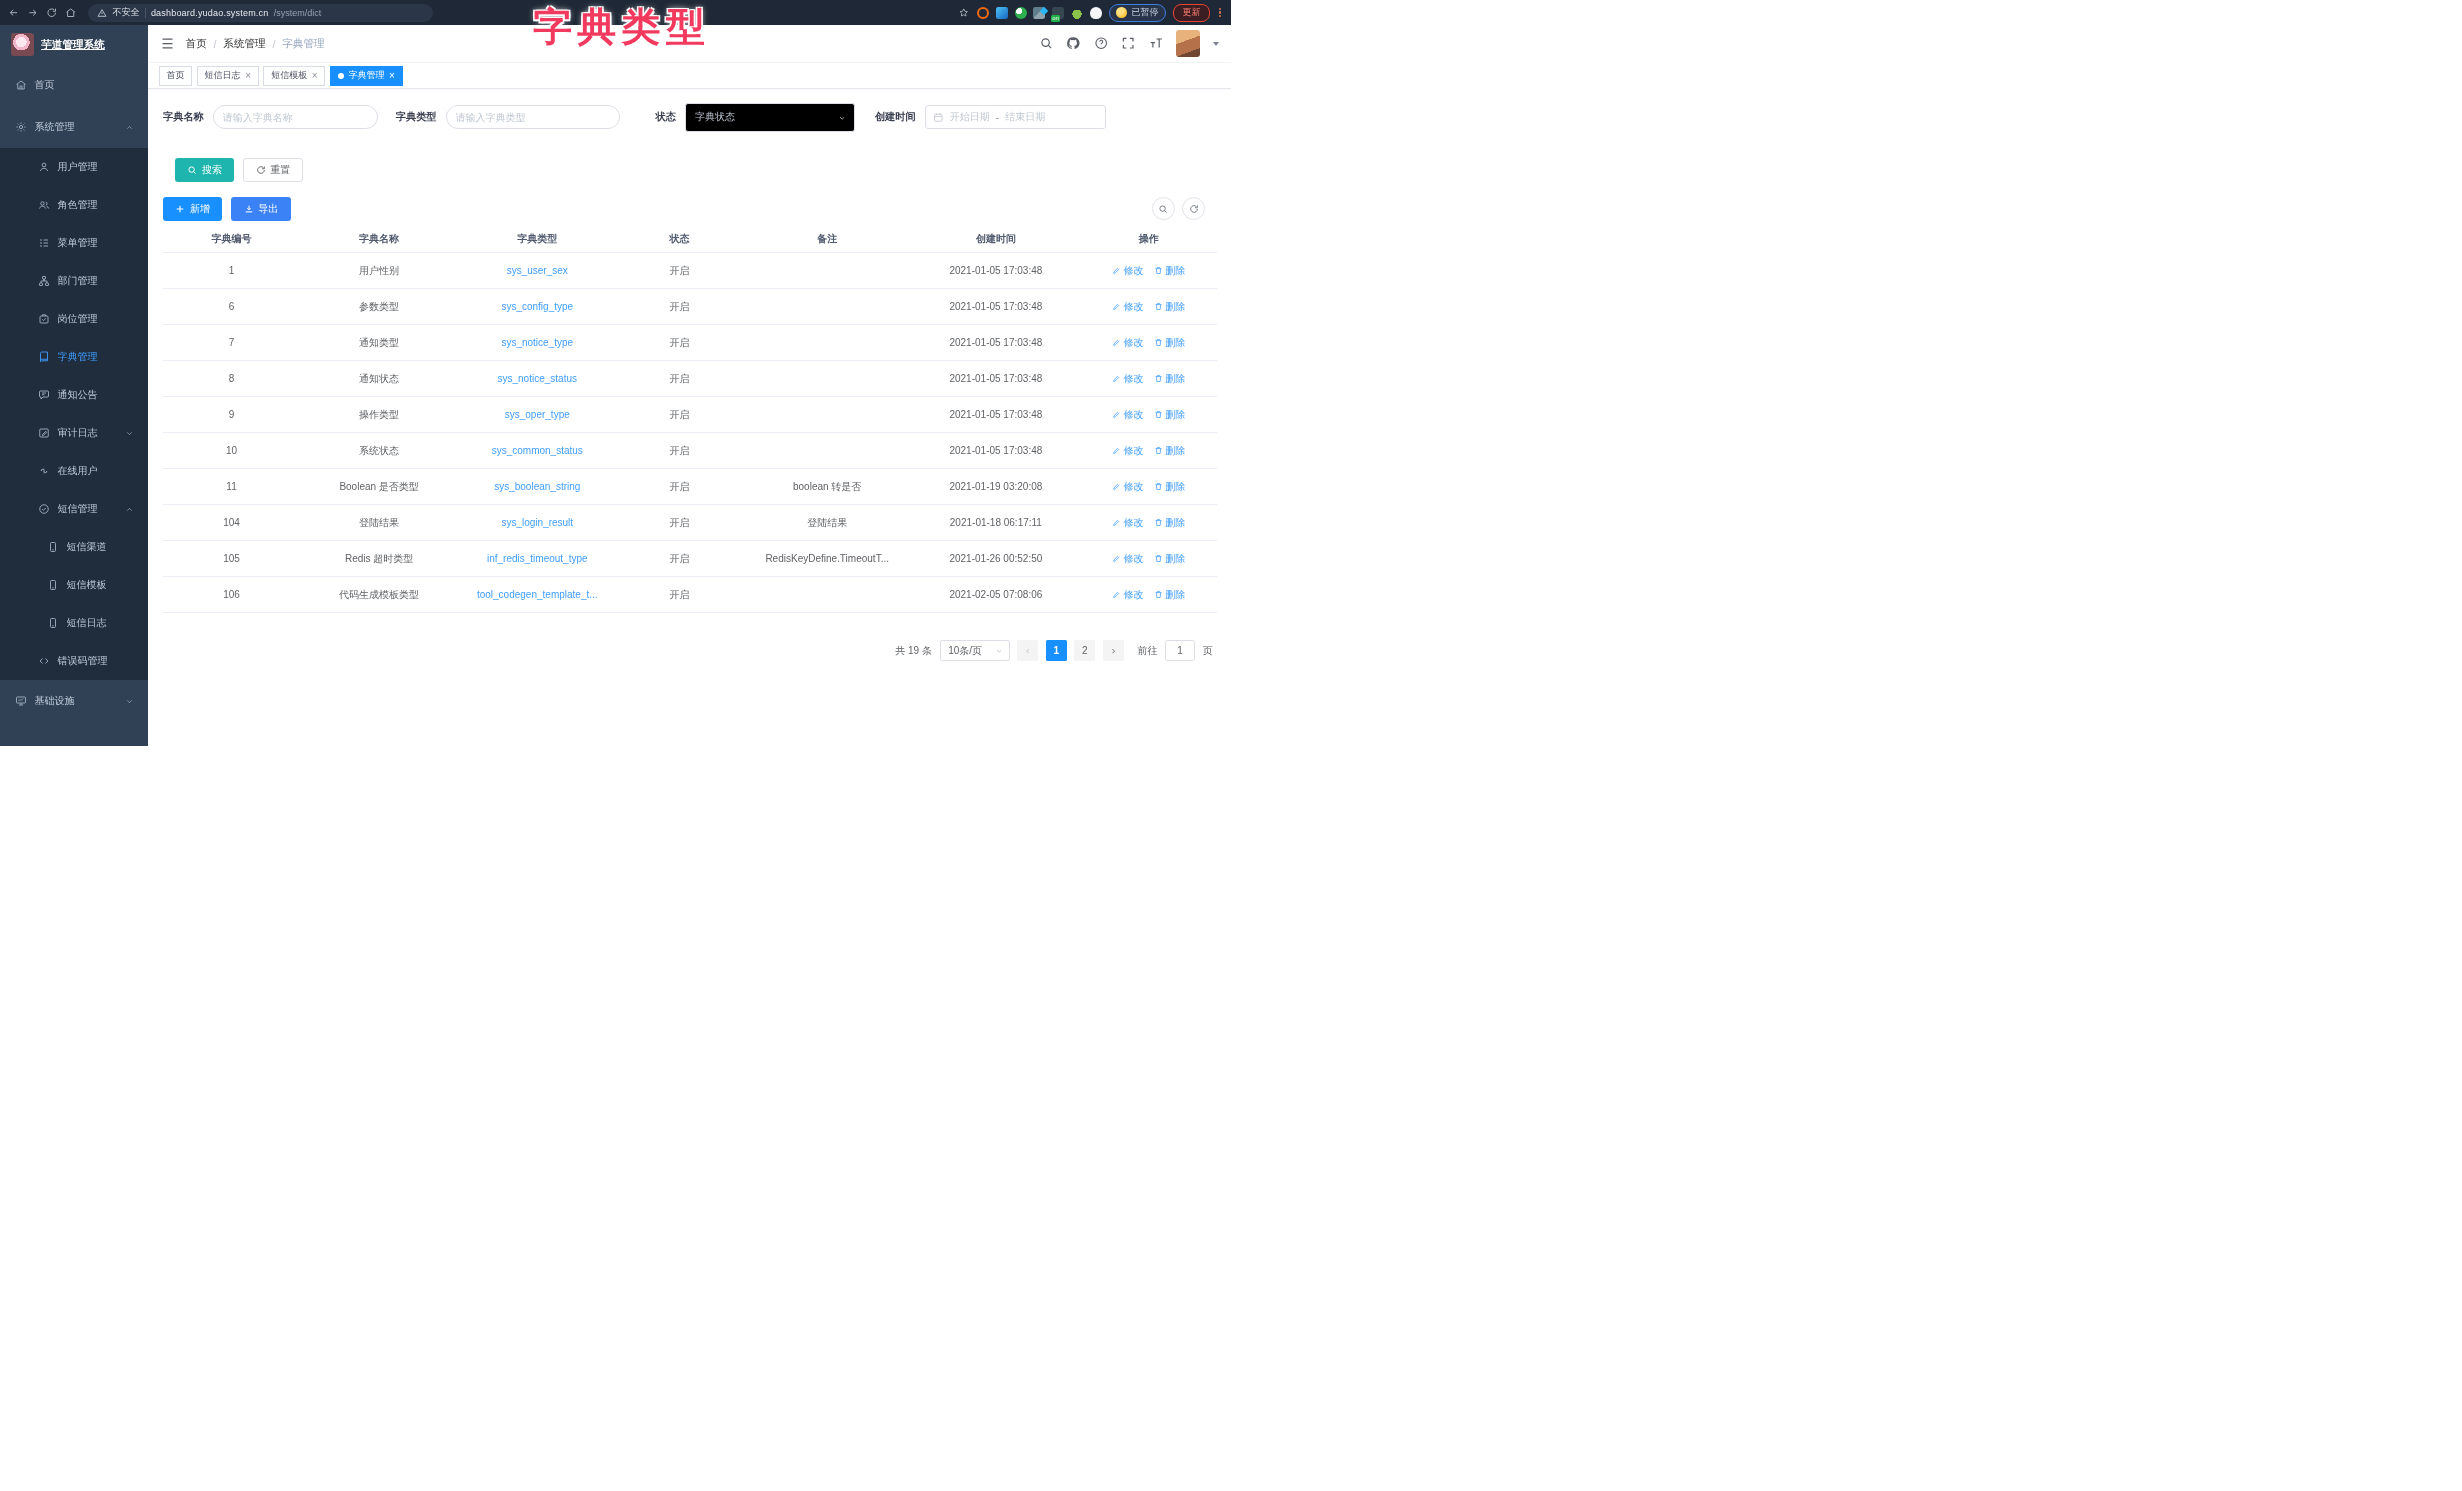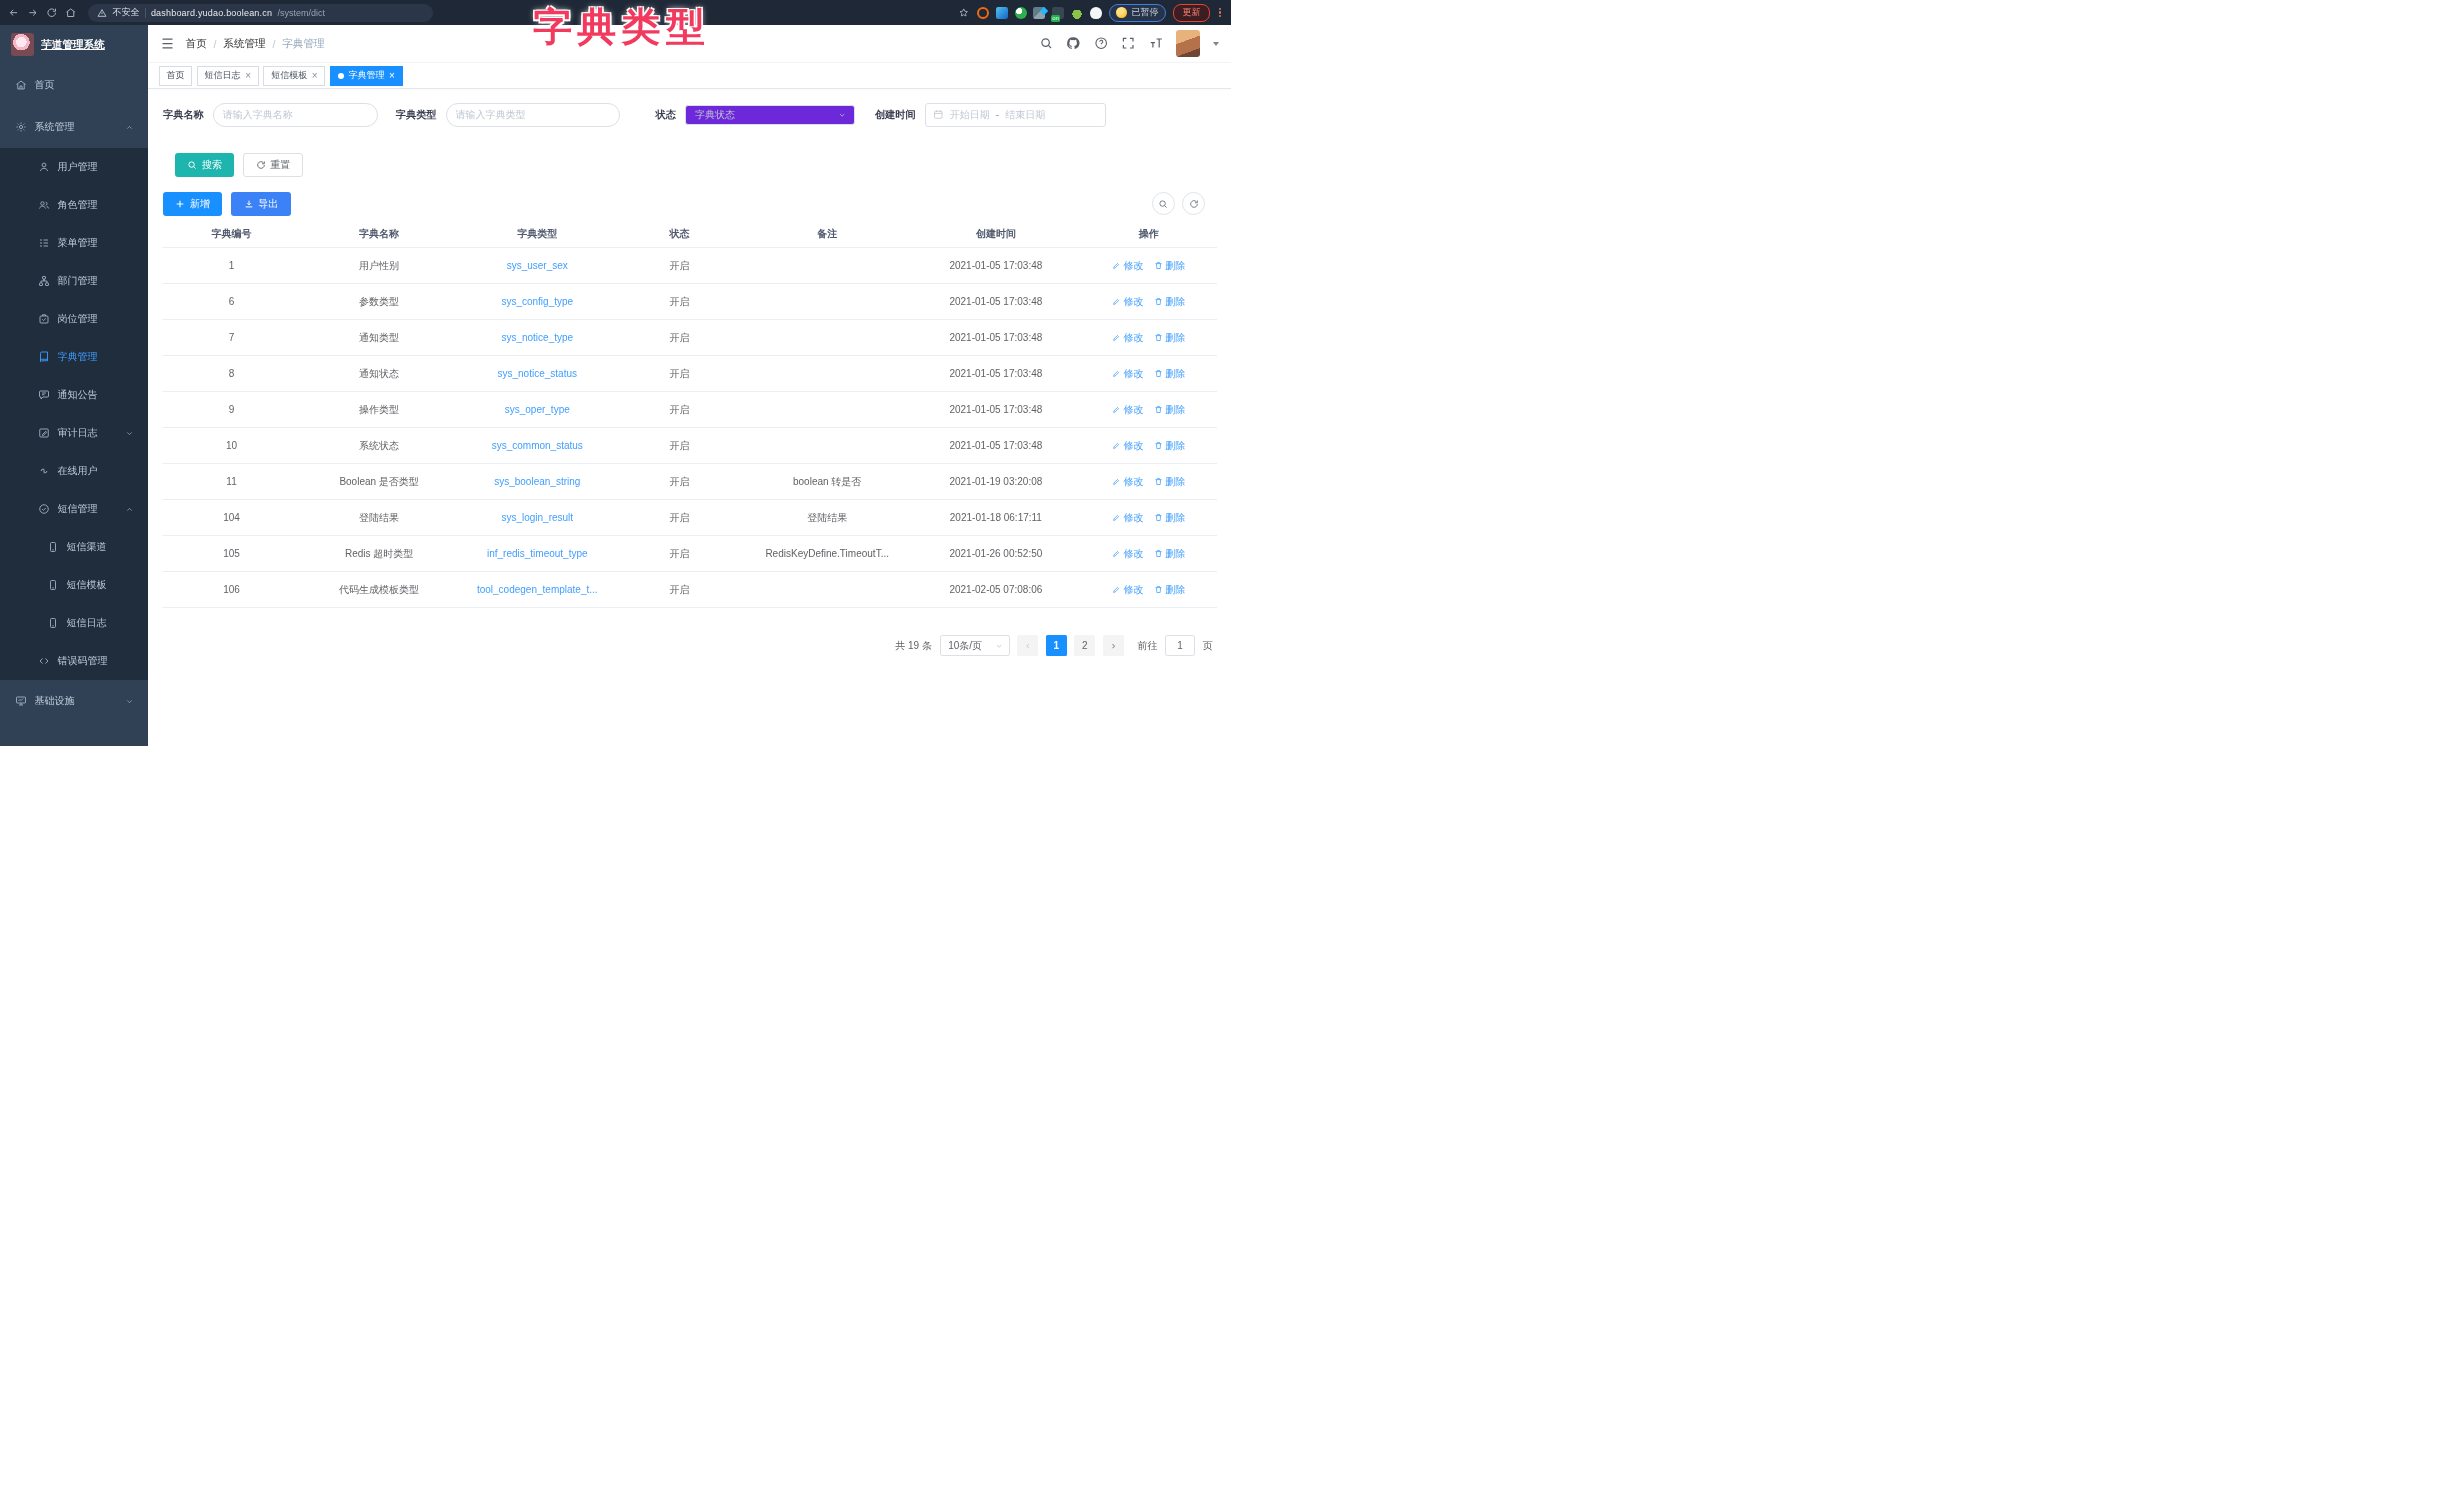--- a/index.html
+++ b/index.html
@@ -76,21 +76,21 @@
   .tag.active .x { color:#fff; }
   .tag .dot { width:6px; height:6px; border-radius:50%; background:#fff; }
 
   .page { flex:1; padding:13.7px 13.7px 0 15px; position:relative; }
 
   
   .form-row { display:flex; align-items:center; flex-wrap:nowrap; }
   .f-label { font-size:10.2px; font-weight:bold; color:#3a3f51; margin-right:9px; white-space:nowrap; }
   .inp { height:24px; border:0.8px solid #dcdfe6; border-radius:12px; padding:0 9px; font-size:10px; color:#606266; background:#fff; font-family:"Liberation Sans",sans-serif; }
   .inp::placeholder { color:#bfc7d2; }
-  .sel { display:flex; align-items:center; justify-content:space-between; height:20px; border:0.8px solid #dcdfe6; border-radius:3px; padding:0 7.6px 0 9px; font-size:10px; color:#bfc7d2; background:#6d28d9; }
+  .sel { display:flex; align-items:center; justify-content:space-between; height:29px; border:0.8px solid #dcdfe6; border-radius:3px; padding:0 7.6px 0 9px; font-size:10px; color:#bfc7d2; background:#000000; }
   .sel .sv { color:#bfc7d2; }
   .chev { width:8.3px; height:8.3px; color:#c0c4cc; flex:0 0 auto; }
   .daterange { display:flex; align-items:center; gap:6px; height:24px; border:0.8px solid #dcdfe6; border-radius:3px; padding:0 7.6px; font-size:10px; color:#bfc7d2; background:#fff; }
   .cal { width:10.6px; height:10.6px; color:#c0c4cc; }
 
   
   .btn { display:inline-flex; align-items:center; gap:4.6px; height:24px; padding:0 11.4px; border-radius:3px; font-size:10px; border:0.8px solid transparent; cursor:pointer; font-family:"Liberation Sans",sans-serif; }
   .btn svg { width:10px; height:10px; }
   .btn-search { background:#1eb5ae; color:#fff; }
   .btn-reset { background:#fff; color:#606266; border-color:#dcdfe6; }
@@ -148,21 +148,21 @@
         </svg>
       </span>
     <div class="url-pill">
       <span class="warn"><svg viewBox="0 0 24 24" fill="none" stroke="currentColor" stroke-width="2">
             <path d="M12 4 21.5 20h-19z"></path>
             <path d="M12 10v4.5"></path>
             <circle cx="12" cy="17.3" r="0.8" fill="currentColor" stroke="none"></circle>
           </svg></span>
       <span>不安全</span>
       <span class="url-sep"></span>
-      <span class="url-host">dashboard.yudao.boolean.cn</span>
+      <span class="url-host">dashboard.yudao.system.cn</span>
         <span class="url-path">/system/dict</span>
     </div>
     <div class="chrome-right">
       <span class="bicon">
           <svg viewBox="0 0 24 24" fill="none" stroke="currentColor" stroke-width="1.8">
             <path d="m12 4 2.4 4.9 5.4.8-3.9 3.8.9 5.4L12 16.4 7.2 18.9l.9-5.4L4.2 9.7l5.4-.8z"></path>
           </svg>
         </span>
       <span class="ext ext-ring"></span>
       <span class="ext ext-gem"></span>

